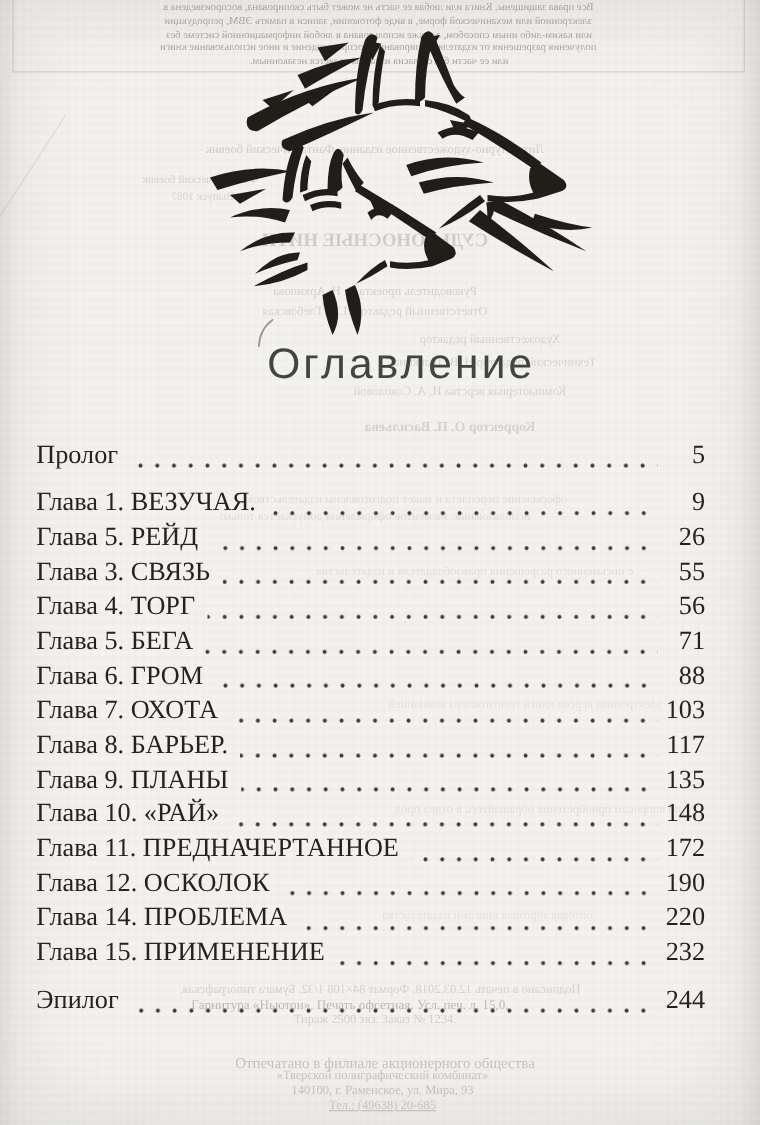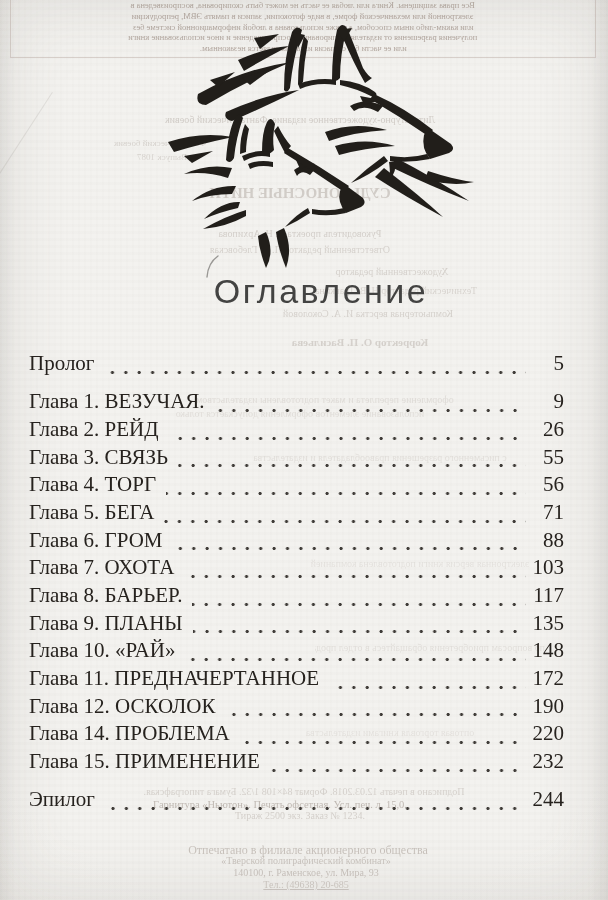--- a/index.html
+++ b/index.html
@@ -169,21 +169,21 @@
         <span class="toc-label">Пролог</span>
         <span class="leader"></span>
         <span class="toc-page">5</span>
       </div>
       <div class="toc-row chapter">
         <span class="toc-label">Глава 1. ВЕЗУЧАЯ.</span>
         <span class="leader"></span>
         <span class="toc-page">9</span>
       </div>
       <div class="toc-row chapter">
-        <span class="toc-label">Глава 2. РЕЙД</span>
+        <span class="toc-label">Глава 5. РЕЙД</span>
         <span class="leader"></span>
         <span class="toc-page">26</span>
       </div>
       <div class="toc-row chapter">
         <span class="toc-label">Глава 3. СВЯЗЬ</span>
         <span class="leader"></span>
         <span class="toc-page">55</span>
       </div>
       <div class="toc-row chapter">
         <span class="toc-label">Глава 4. ТОРГ</span>

